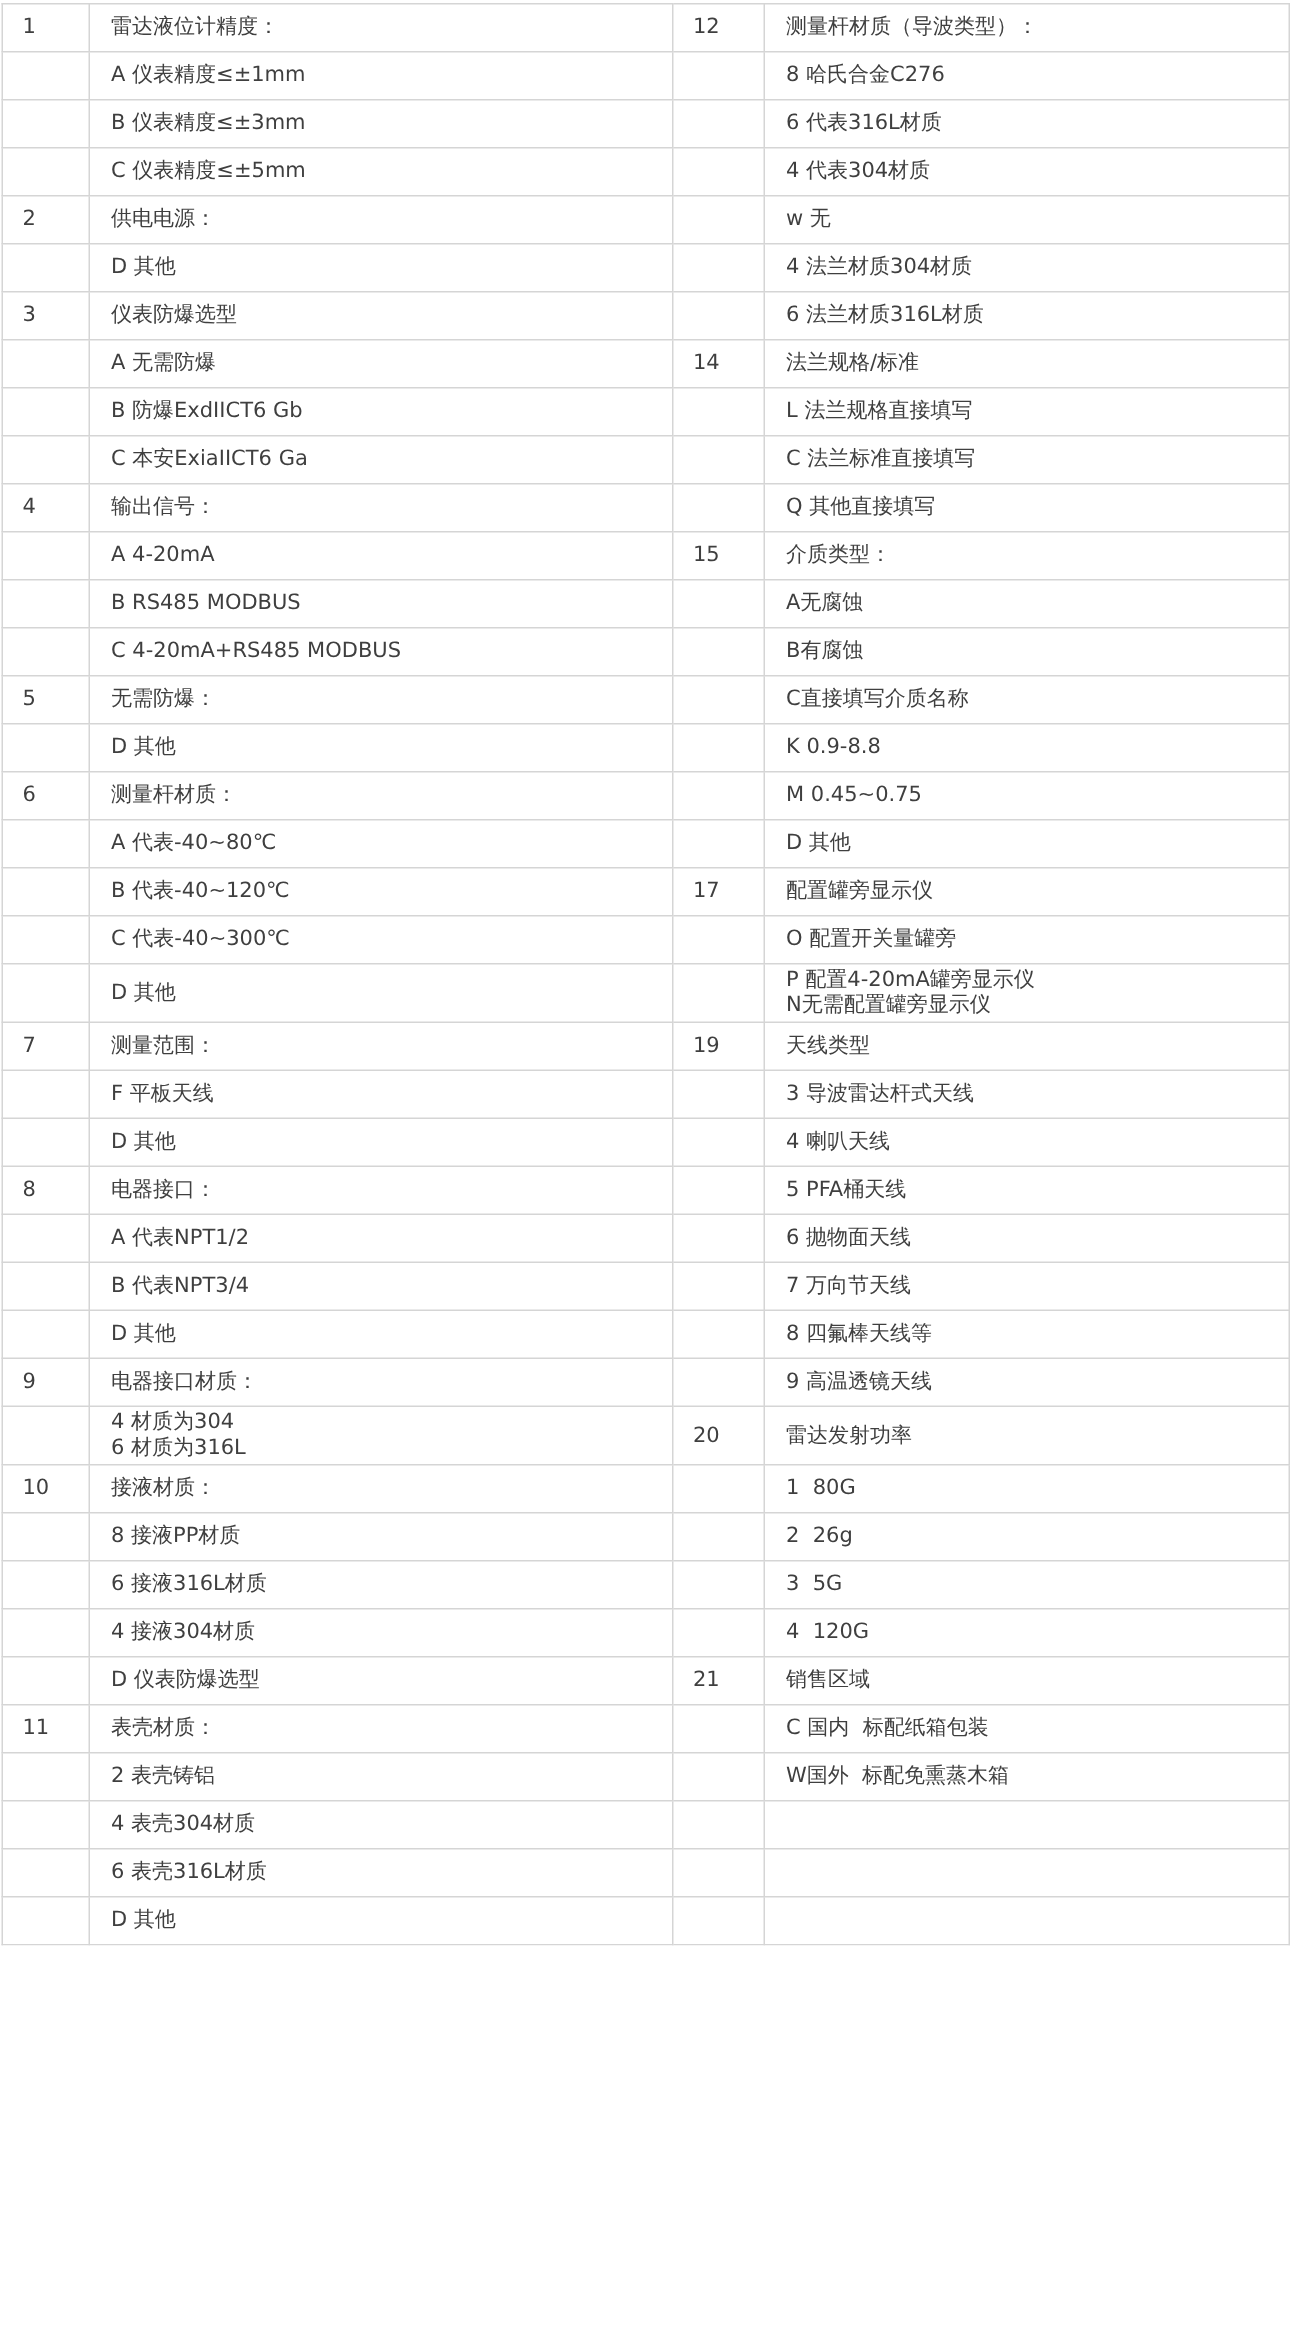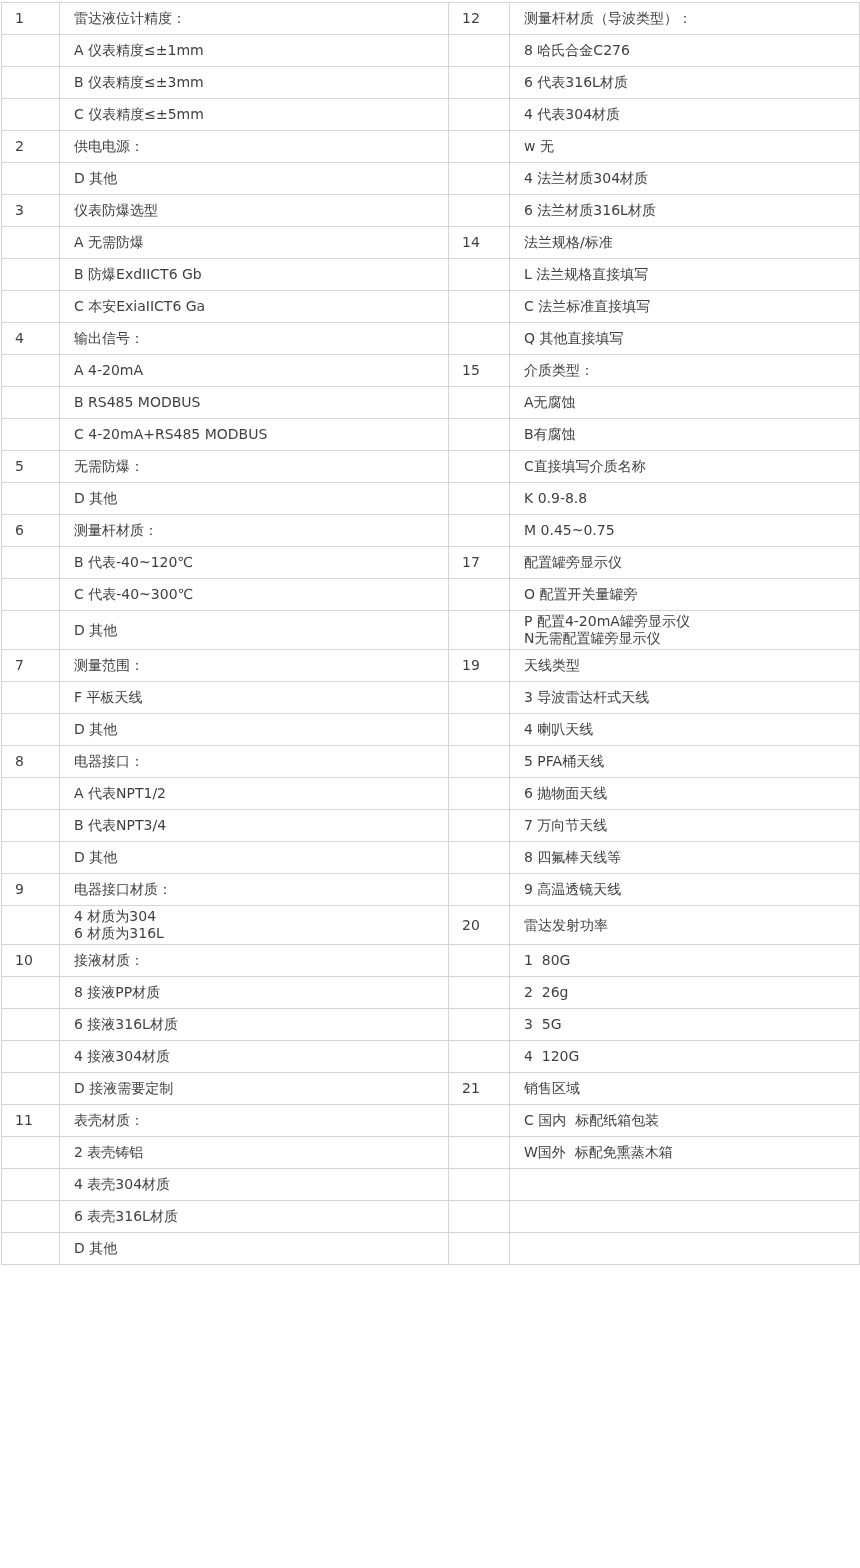--- a/index.html
+++ b/index.html
@@ -147,20 +147,26 @@
           <td class="opt-cell">K 0.9-8.8</td>
         </tr>
         <tr>
           <td class="idx-cell">6</td>
           <td class="opt-cell">测量杆材质：</td>
           <td class="idx-cell"></td>
           <td class="opt-cell">M 0.45~0.75</td>
         </tr>
         <tr>
           <td class="idx-cell"></td>
+          <td class="opt-cell">A 代表-40~80℃</td>
+          <td class="idx-cell"></td>
+          <td class="opt-cell">D 其他</td>
+        </tr>
+        <tr>
+          <td class="idx-cell"></td>
           <td class="opt-cell">B 代表-40~120℃</td>
           <td class="idx-cell">17</td>
           <td class="opt-cell">配置罐旁显示仪</td>
         </tr>
         <tr>
           <td class="idx-cell"></td>
           <td class="opt-cell">C 代表-40~300℃</td>
           <td class="idx-cell"></td>
           <td class="opt-cell">O 配置开关量罐旁</td>
         </tr>
@@ -245,21 +251,21 @@
           <td class="opt-cell">3  5G</td>
         </tr>
         <tr>
           <td class="idx-cell"></td>
           <td class="opt-cell">4 接液304材质</td>
           <td class="idx-cell"></td>
           <td class="opt-cell">4  120G</td>
         </tr>
         <tr>
           <td class="idx-cell"></td>
-          <td class="opt-cell">D 接液需要定制</td>
+          <td class="opt-cell">D 仪表防爆选型</td>
           <td class="idx-cell">21</td>
           <td class="opt-cell">销售区域</td>
         </tr>
         <tr>
           <td class="idx-cell">11</td>
           <td class="opt-cell">表壳材质：</td>
           <td class="idx-cell"></td>
           <td class="opt-cell">C 国内  标配纸箱包装</td>
         </tr>
         <tr>

